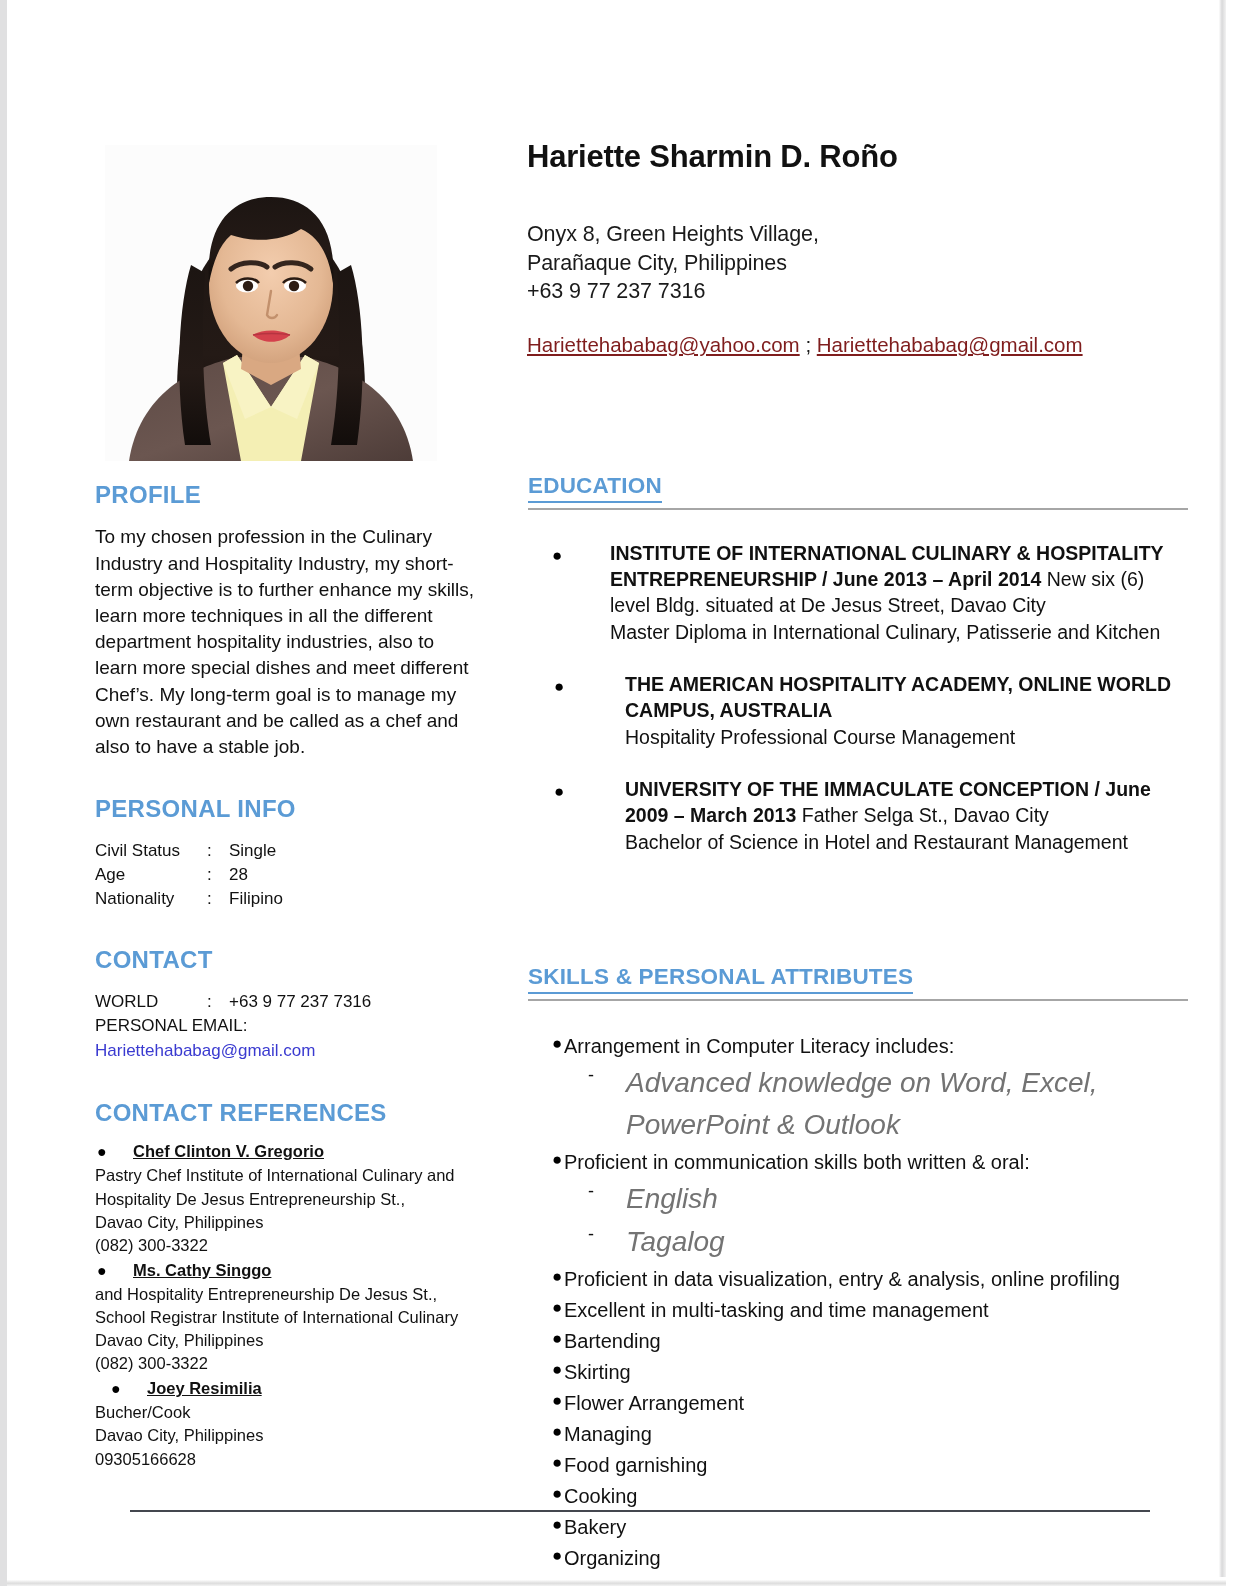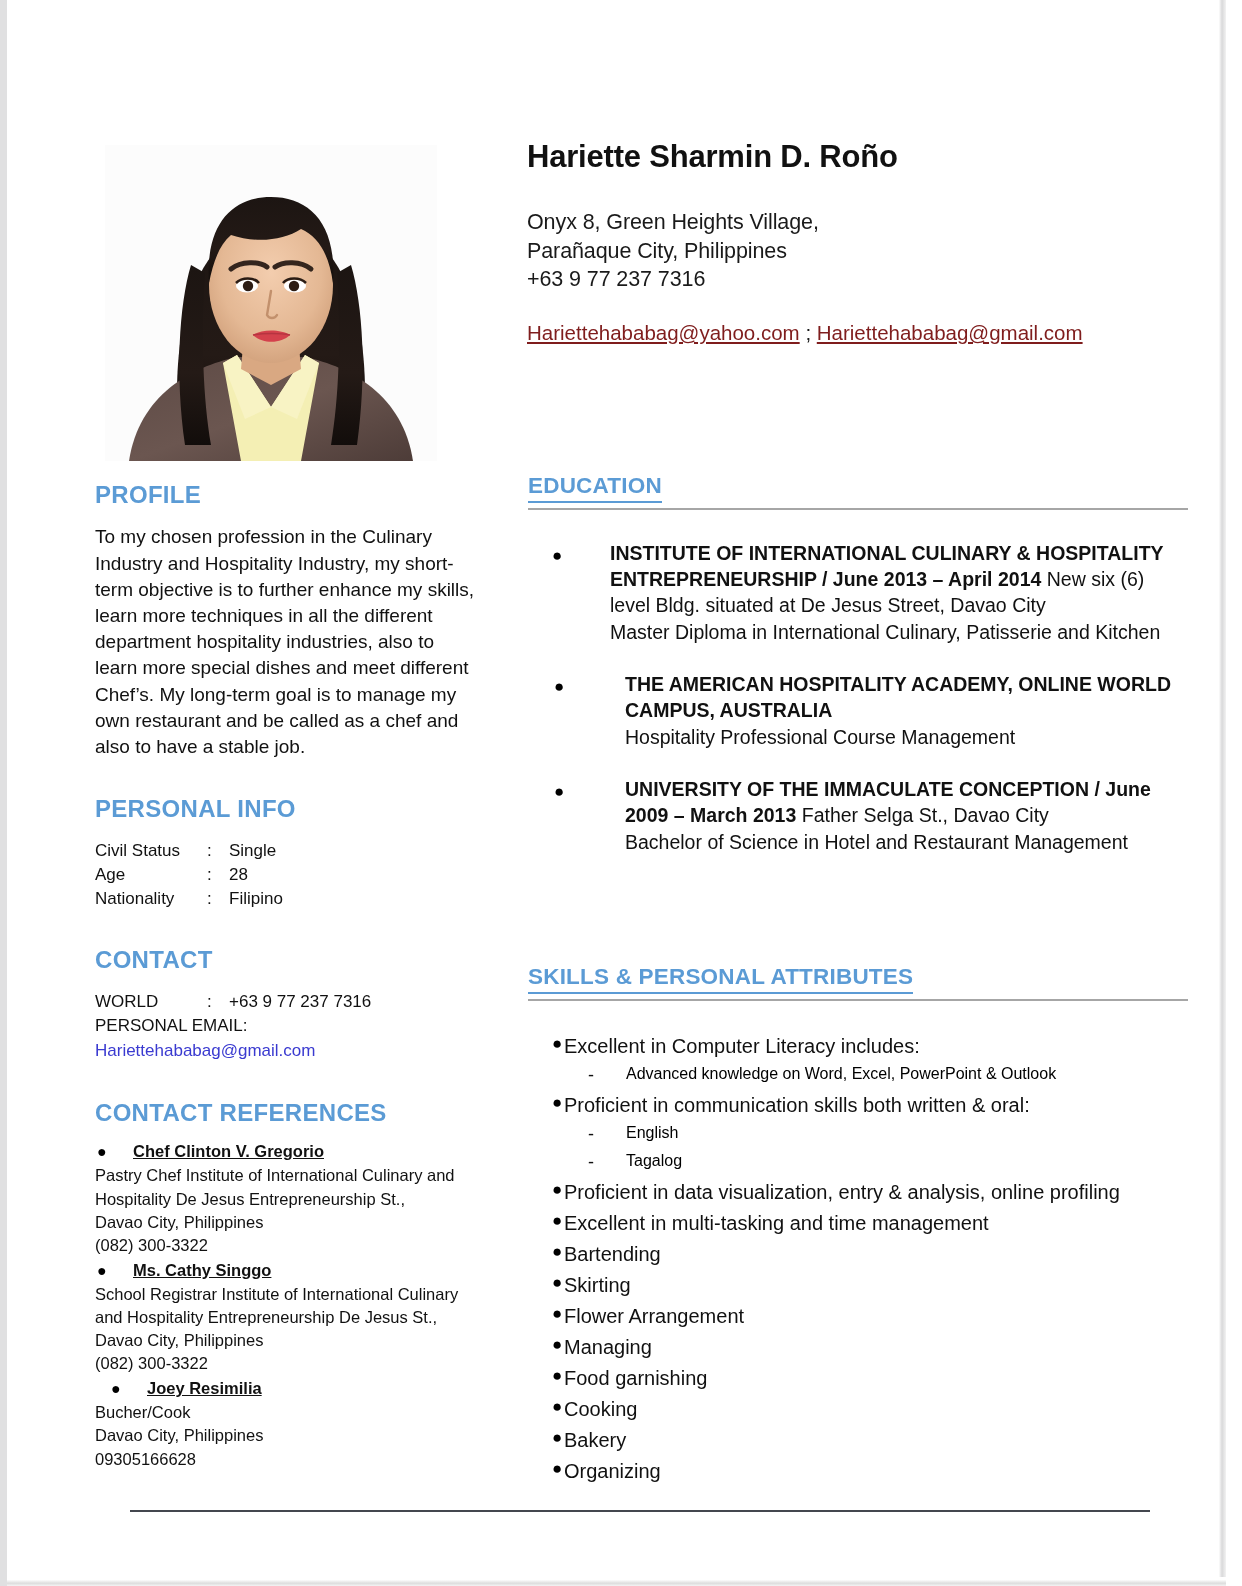--- a/index.html
+++ b/index.html
@@ -57,21 +57,21 @@
     position: absolute;
     left: 520px;
     top: 140px;
     width: 660px;
   }
   .name {
     font-size: 31px;
     font-weight: bold;
     color: #111111;
     letter-spacing: -0.2px;
-    margin: 0 0 34px 0;
+    margin: 0 0 46px 0;
     line-height: 1.1;
   }
   .addr-line {
     font-size: 21.5px;
     color: #1a1a1a;
     line-height: 1.33;
     letter-spacing: -0.1px;
   }
   .emails {
     margin-top: 26px;
@@ -255,23 +255,24 @@
     width: 36px;
     padding-left: 60px;
     box-sizing: border-box;
     font-size: 18px;
     line-height: 1.5;
     color: #111;
   }
   .sk-sub .txt {
     flex: 1;
     padding-left: 38px;
-    font-size: 16px;
+    font-size: 28px;
+    font-style: italic;
     line-height: 1.5;
-    color: #000000;
+    color: #737373;
   }
 
   .bottom-rule {
     position: absolute;
     left: 123px;
     top: 1510px;
     width: 1020px;
     height: 2px;
     background: #44474f;
   }
@@ -393,22 +394,22 @@
           <div>(082) 300-3322</div>
         </div>
       </div>
 
       <div class="ref">
         <div class="ref-head">
           <span class="bul">●</span>
           <span class="nm">Ms. Cathy Singgo</span>
         </div>
         <div class="ref-body">
+          <div>and Hospitality Entrepreneurship De Jesus St.,</div>
           <div>School Registrar Institute of International Culinary</div>
-          <div>and Hospitality Entrepreneurship De Jesus St.,</div>
           <div>Davao City, Philippines</div>
           <div>(082) 300-3322</div>
         </div>
       </div>
 
       <div class="ref indented">
         <div class="ref-head">
           <span class="bul">●</span>
           <span class="nm">Joey Resimilia</span>
         </div>
@@ -445,21 +446,21 @@
     </ul>
 
     <div class="h-right" style="margin-top:110px;">
       <span class="txt">SKILLS &amp; PERSONAL ATTRIBUTES</span>
       <span class="rule"></span>
     </div>
 
     <ul class="skills-list">
       <li class="sk">
         <span class="bullet">●</span>
-        <span class="txt">Excellent in Computer Literacy includes:</span>
+        <span class="txt">Arrangement in Computer Literacy includes:</span>
       </li>
       <li class="sk-sub">
         <span class="dash">-</span>
         <span class="txt">Advanced knowledge on Word, Excel, PowerPoint &amp; Outlook</span>
       </li>
 
       <li class="sk">
         <span class="bullet">●</span>
         <span class="txt">Proficient in communication skills both written &amp; oral:</span>
       </li>

